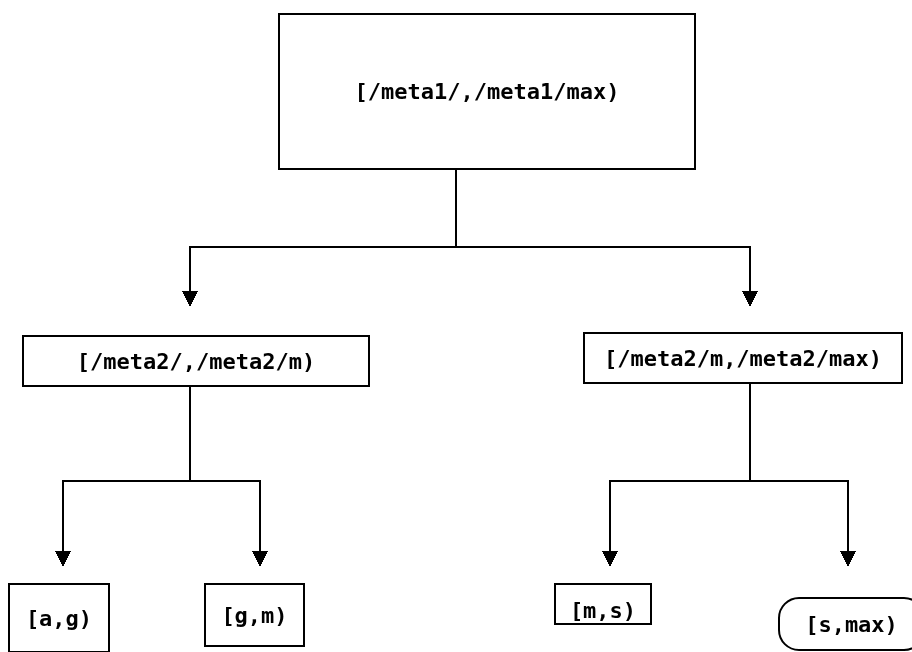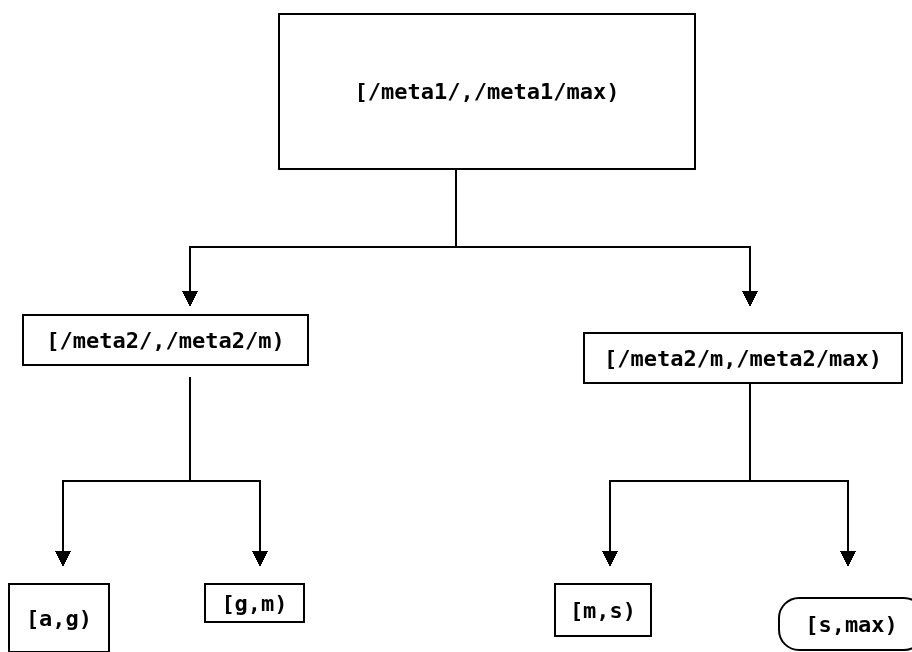--- a/index.html
+++ b/index.html
@@ -37,25 +37,25 @@
     display:flex;
     align-items:center;
     justify-content:center;
     color:var(--line);
     font-weight:700;
     font-size:22px;
     letter-spacing:0px;
     white-space:nowrap;
   }
   .node-root   {left:258px; top:13px;  width:418px; height:157px;margin-left:20px;}
-  .node-left   {left:22px;  top:314px; width:287px; height:52px;}
+  .node-left   {left:22px;  top:335px; width:348px; height:52px;}
   .node-right  {left:583px; top:332px; width:320px; height:52px;}
   .node-ag     {left:8px;   top:583px; width:102px; height:70px;}
-  .node-gm     {left:204px; top:583px; width:101px; height:40px;text-align:right;}
-  .node-ms     {left:554px; top:583px; width:98px;  height:54px;}
+  .node-gm     {left:204px; top:583px; width:101px; height:64px;text-align:right;}
+  .node-ms     {left:554px; top:583px; width:98px;  height:42px;align-items:flex-end;}
   .node-smax   {left:778px; top:597px; width:147px; height:54px;border-radius:21px;}
 </style>
 </head>
 <body>
 
 <div class="canvas">
 
   <svg class="edges" viewBox="0 0 912 652" shape-rendering="crispEdges" aria-hidden="true">
 
     <path d="M456 170 L456 248"></path>

